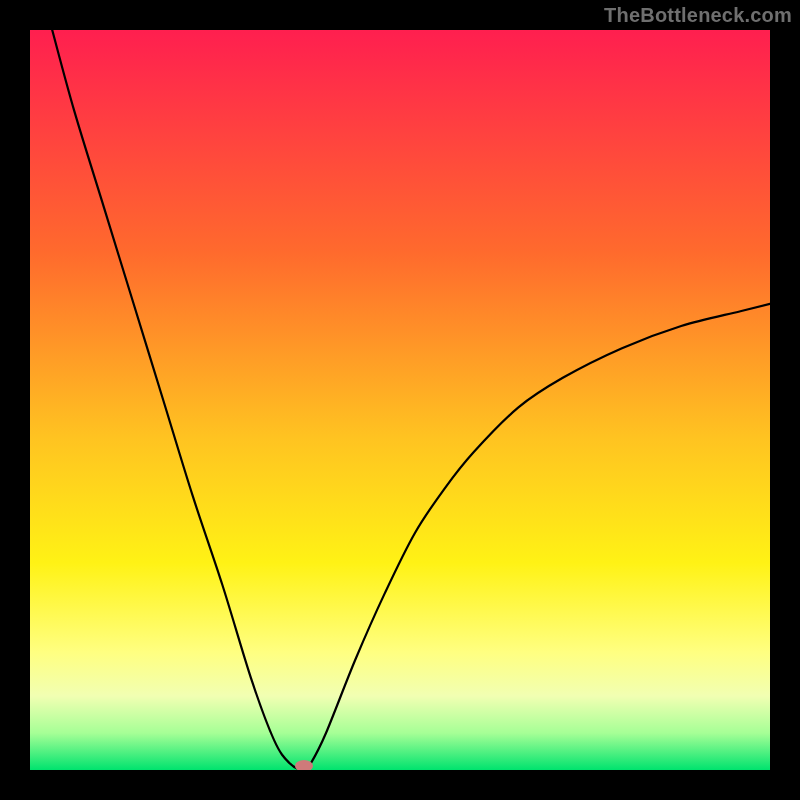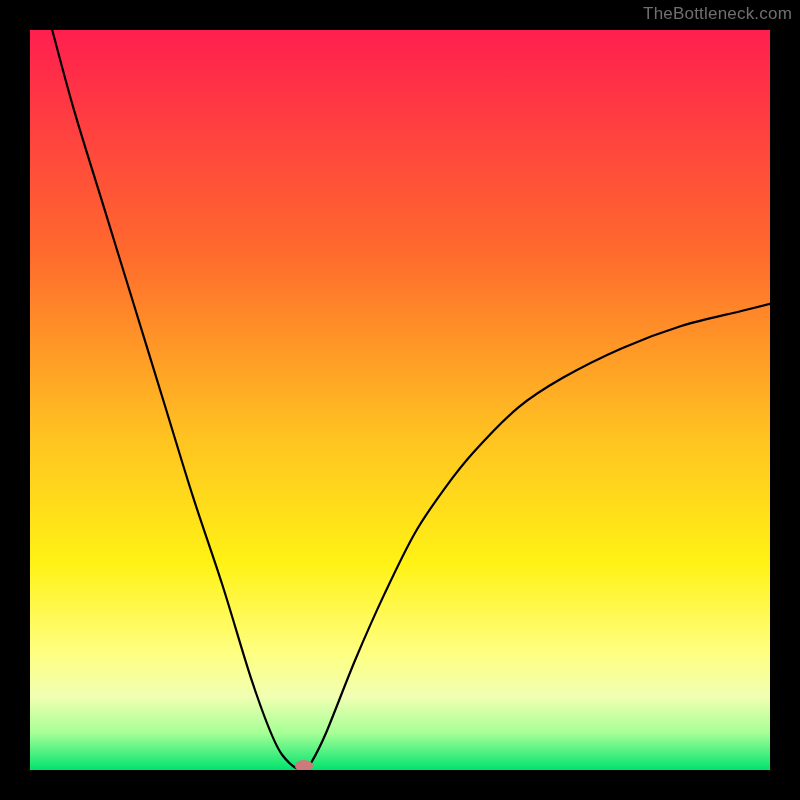--- a/index.html
+++ b/index.html
@@ -42,22 +42,22 @@
     width: 18px;
     height: 12px;
     border-radius: 50%;
     transform: translate(-50%, -50%);
   }
   .watermark {
     position: absolute;
     top: 4px;
     right: 8px;
     color: #6f6f6f;
-    font-size: 17px;
-    font-weight: 400;
+    font-size: 20px;
+    font-weight: 700;
     letter-spacing: 0.2px;
   }
 </style>
 </head>
 <body>
 
 <div class="frame">
 
   <div class="watermark">TheBottleneck.com</div>
 

